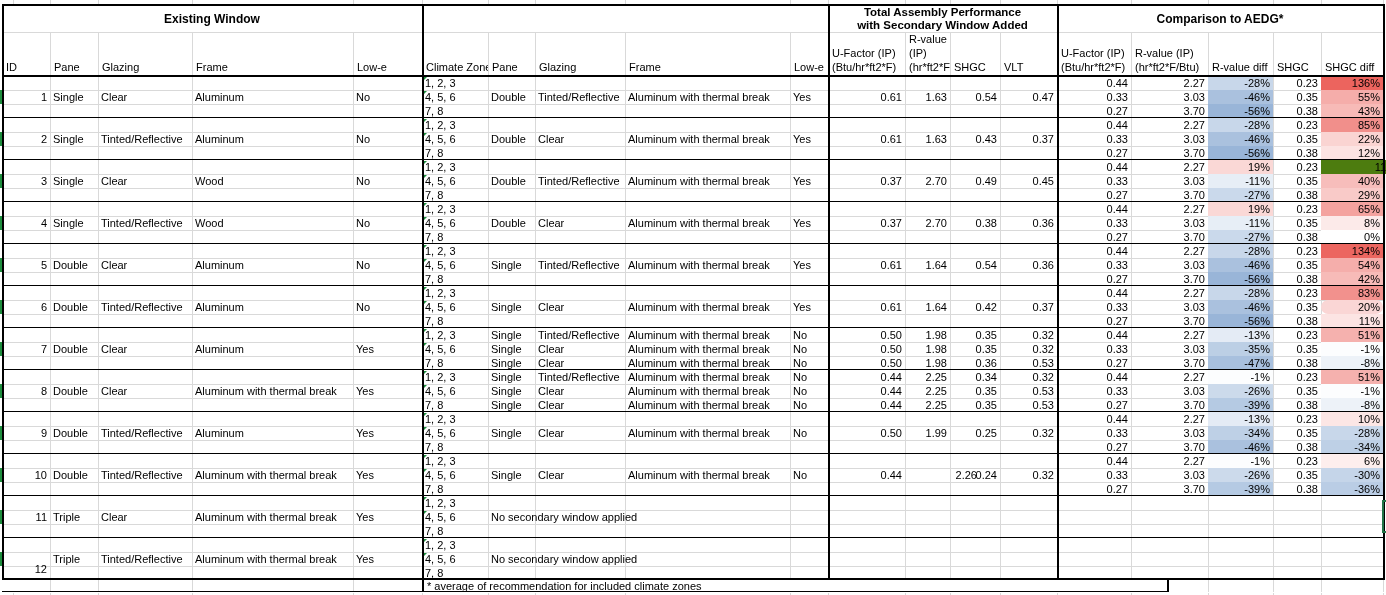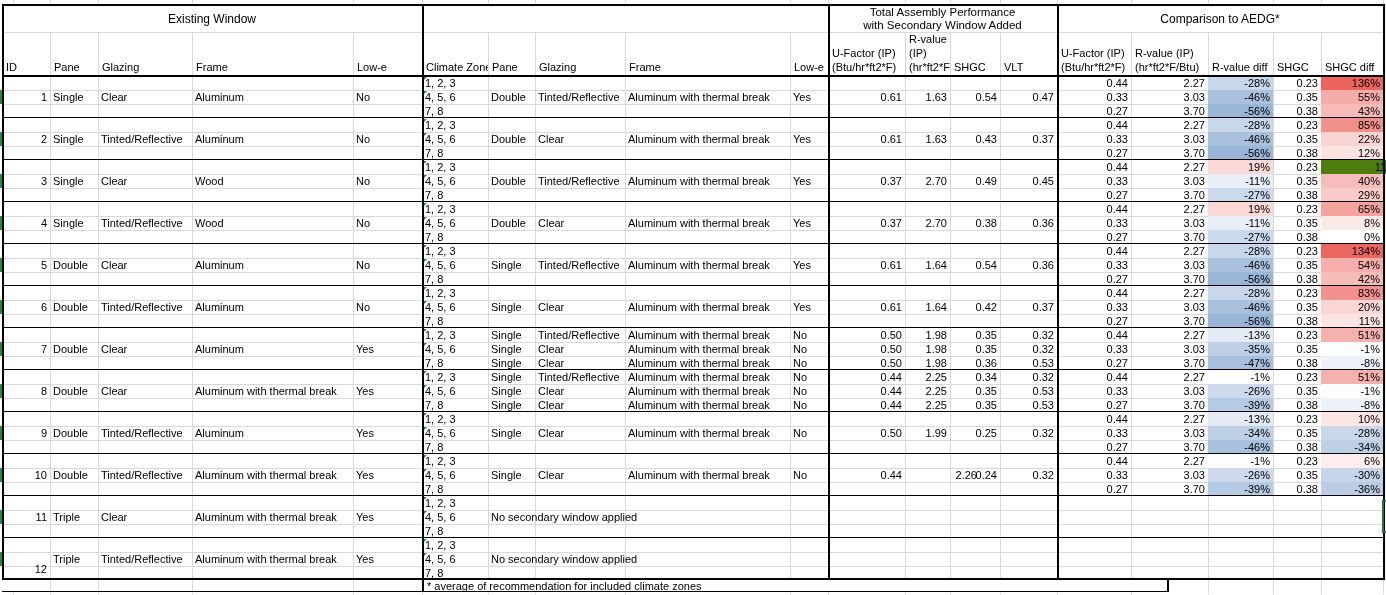--- a/index.html
+++ b/index.html
@@ -5,21 +5,21 @@
   html,body{margin:0;padding:0;background:#fff}
   #sheet{position:relative;width:1386px;height:595px;background:#ffffff;overflow:hidden;
          font-family:"Liberation Sans","DejaVu Sans",sans-serif;font-size:11px;color:#000}
   .cell{position:absolute;white-space:pre;overflow:hidden;box-sizing:border-box;line-height:14px}
   .txt{text-align:left;padding-left:3px}
   .num{text-align:right;padding-right:3px}
   .hline{position:absolute;background:#d9d9d9}
   .vline{position:absolute;background:#d9d9d9}
   .bline{position:absolute;background:#000}
   .sec-h{position:absolute;display:flex;align-items:center;justify-content:center;
-         font-weight:normal;font-size:12px;line-height:13px;white-space:pre;text-align:center;overflow:hidden}
+         font-weight:bold;font-size:12px;line-height:13px;white-space:pre;text-align:center;overflow:hidden}
   .col-h{position:absolute;display:flex;flex-direction:column;justify-content:flex-end;
          white-space:pre;overflow:hidden;line-height:14px;padding-left:3px;padding-bottom:1px;box-sizing:border-box}
   .flag{position:absolute;width:0;height:0;border-top:4px solid #1e8e3e;border-right:4px solid transparent}
   .rowmark{position:absolute;background:#1e8e3e}
   .activecell{position:absolute;border-left:2px solid #217346;border-top:2px solid #217346;border-bottom:2px solid #217346;box-sizing:border-box}
 </style>
 </head>
 <body>
 
 <div id="sheet">
@@ -304,21 +304,21 @@
     <div class="cell num" style="left: 1000px; top: 300px; width: 57px; height: 14px;">0.37</div>
     <div class="cell num" style="left: 1057px; top: 286px; width: 74px; height: 14px;">0.44</div>
     <div class="cell num" style="left: 1131px; top: 286px; width: 77px; height: 14px;">2.27</div>
     <div class="cell num" style="left: 1208px; top: 286px; width: 65px; height: 14px; background: rgb(200, 215, 234);">-28%</div>
     <div class="cell num" style="left: 1273px; top: 286px; width: 48px; height: 14px;">0.23</div>
     <div class="cell num" style="left: 1321px; top: 286px; width: 62px; height: 14px; background: rgb(242, 145, 141);">83%</div>
     <div class="cell num" style="left: 1057px; top: 300px; width: 74px; height: 14px;">0.33</div>
     <div class="cell num" style="left: 1131px; top: 300px; width: 77px; height: 14px;">3.03</div>
     <div class="cell num" style="left: 1208px; top: 300px; width: 65px; height: 14px; background: rgb(170, 193, 222);">-46%</div>
     <div class="cell num" style="left: 1273px; top: 300px; width: 48px; height: 14px;">0.35</div>
-    <div class="cell num" style="left: 1321px; top: 300px; width: 62px; height: 14px; background: rgb(250, 214, 213);">20%</div>
+    <div class="cell num" style="left: 1321px; top: 300px; width: 62px; height: 14px; background: rgb(250, 214, 213); border-radius: 7px;">20%</div>
     <div class="cell num" style="left: 1057px; top: 314px; width: 74px; height: 14px;">0.27</div>
     <div class="cell num" style="left: 1131px; top: 314px; width: 77px; height: 14px;">3.70</div>
     <div class="cell num" style="left: 1208px; top: 314px; width: 65px; height: 14px; background: rgb(153, 181, 216);">-56%</div>
     <div class="cell num" style="left: 1273px; top: 314px; width: 48px; height: 14px;">0.38</div>
     <div class="cell num" style="left: 1321px; top: 314px; width: 62px; height: 14px; background: rgb(252, 228, 227);">11%</div>
     <div class="rowmark" style="left: 0px; top: 300px; width: 2px; height: 14px;"></div>
     <div class="cell num" style="left: 2px; top: 342px; width: 48px; height: 14px;">7</div>
     <div class="cell txt" style="left: 50px; top: 342px; width: 48px; height: 14px;">Double</div>
     <div class="cell txt" style="left: 98px; top: 342px; width: 94px; height: 14px;">Clear</div>
     <div class="cell txt" style="left: 192px; top: 342px; width: 161px; height: 14px;">Aluminum</div>

